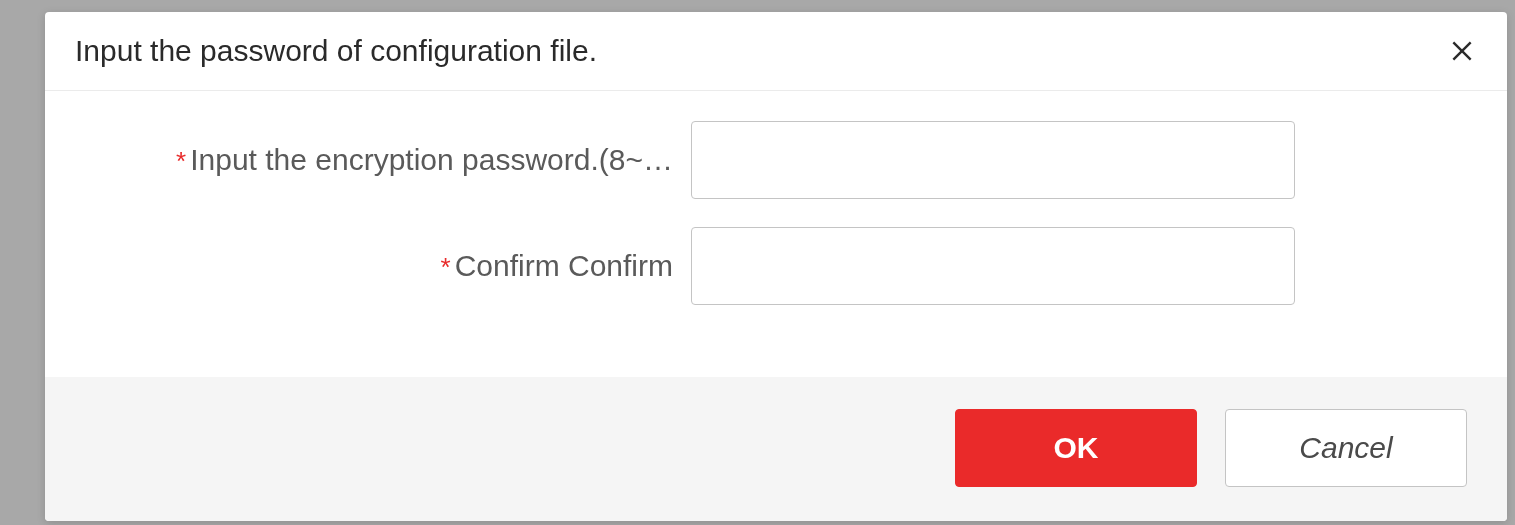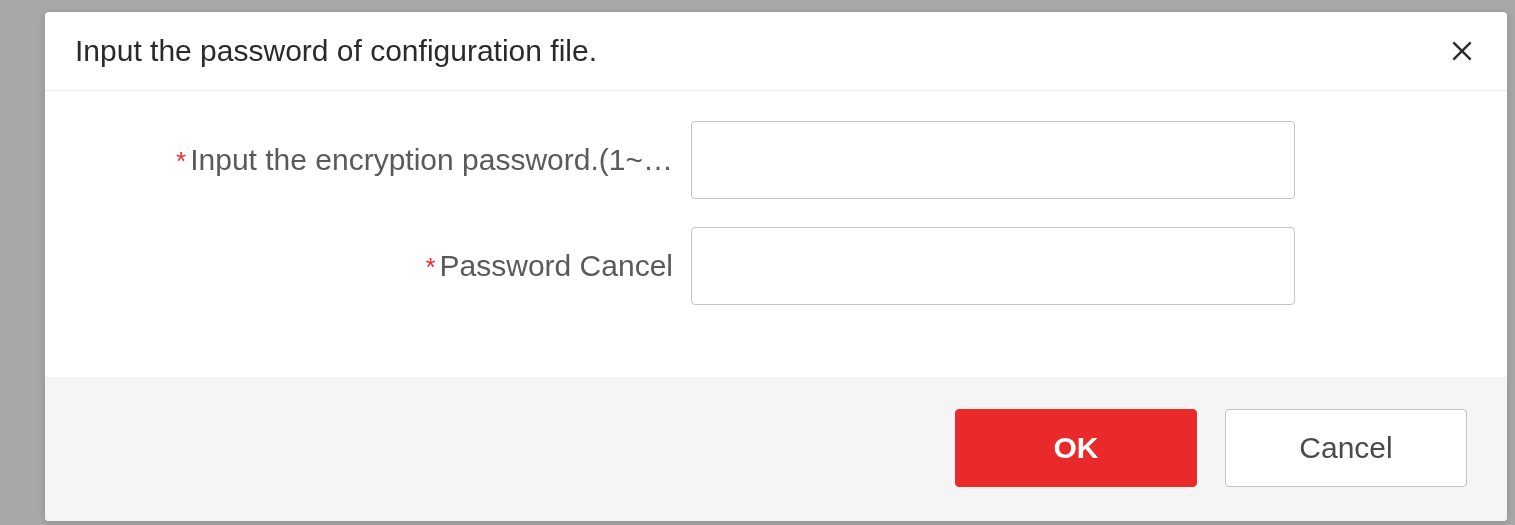--- a/index.html
+++ b/index.html
@@ -119,49 +119,50 @@
       background: #ea2a2a;
       color: #ffffff;
       border: 1px solid #ea2a2a;
       font-weight: 600;
     }
     .btn-secondary {
       background: #ffffff;
       color: #4a4a4a;
       border: 1px solid #c4c4c4;
       font-weight: 400;
+      font-style: italic;
     }
   </style>
 </head>
 <body>
 
 <div class="dialog">
   <div class="dialog-header">
     <div class="dialog-title">Input the password of configuration file.</div>
     <div class="close-btn">
       <svg viewBox="0 0 24 24" fill="none">
         <line x1="4" y1="4" x2="20" y2="20"></line>
         <line x1="20" y1="4" x2="4" y2="20"></line>
       </svg>
     </div>
   </div>
 
   <div class="dialog-body">
     <div class="form-row">
       <div class="form-label-wrap">
         <span class="required-mark">*</span>
-        <span class="form-label">Input the encryption password.(1~…</span>
+        <span class="form-label">Input the encryption password.(8~…</span>
       </div>
       <input type="password" class="form-input" value="" style="">
     </div>
 
     <div class="form-row">
       <div class="form-label-wrap">
         <span class="required-mark">*</span>
-        <span class="form-label">Password Cancel</span>
+        <span class="form-label">Confirm Confirm</span>
       </div>
       <input type="password" class="form-input" value="" style="">
     </div>
   </div>
 
   <div class="dialog-footer">
     <button class="btn btn-primary">OK</button>
     <button class="btn btn-secondary">Cancel</button>
   </div>
 </div>

